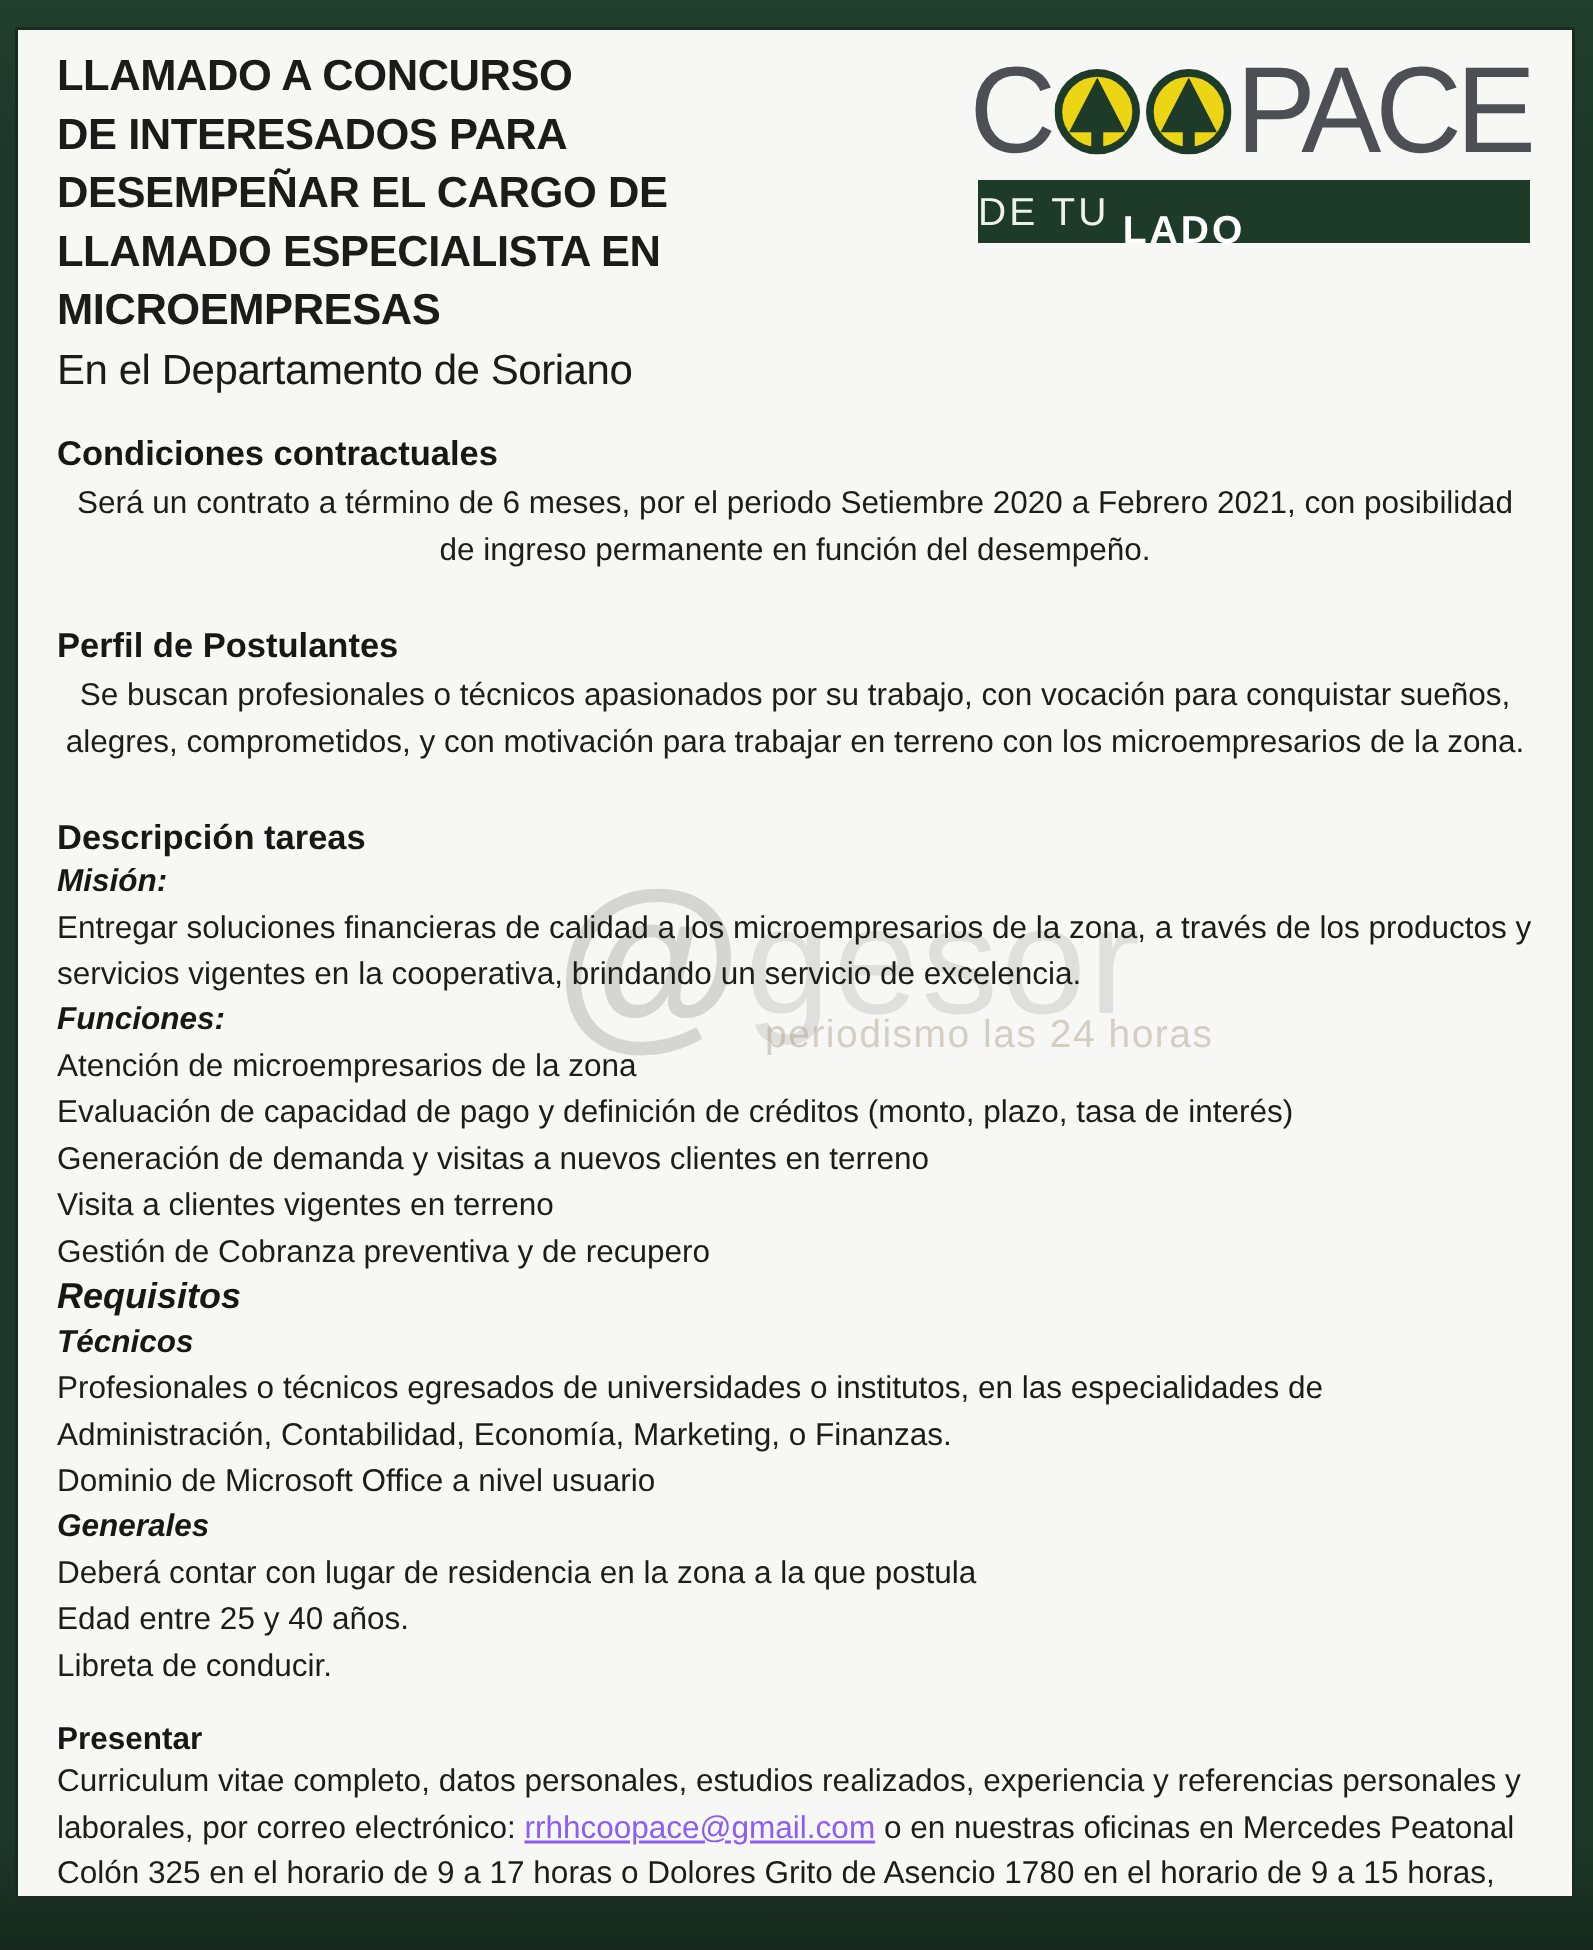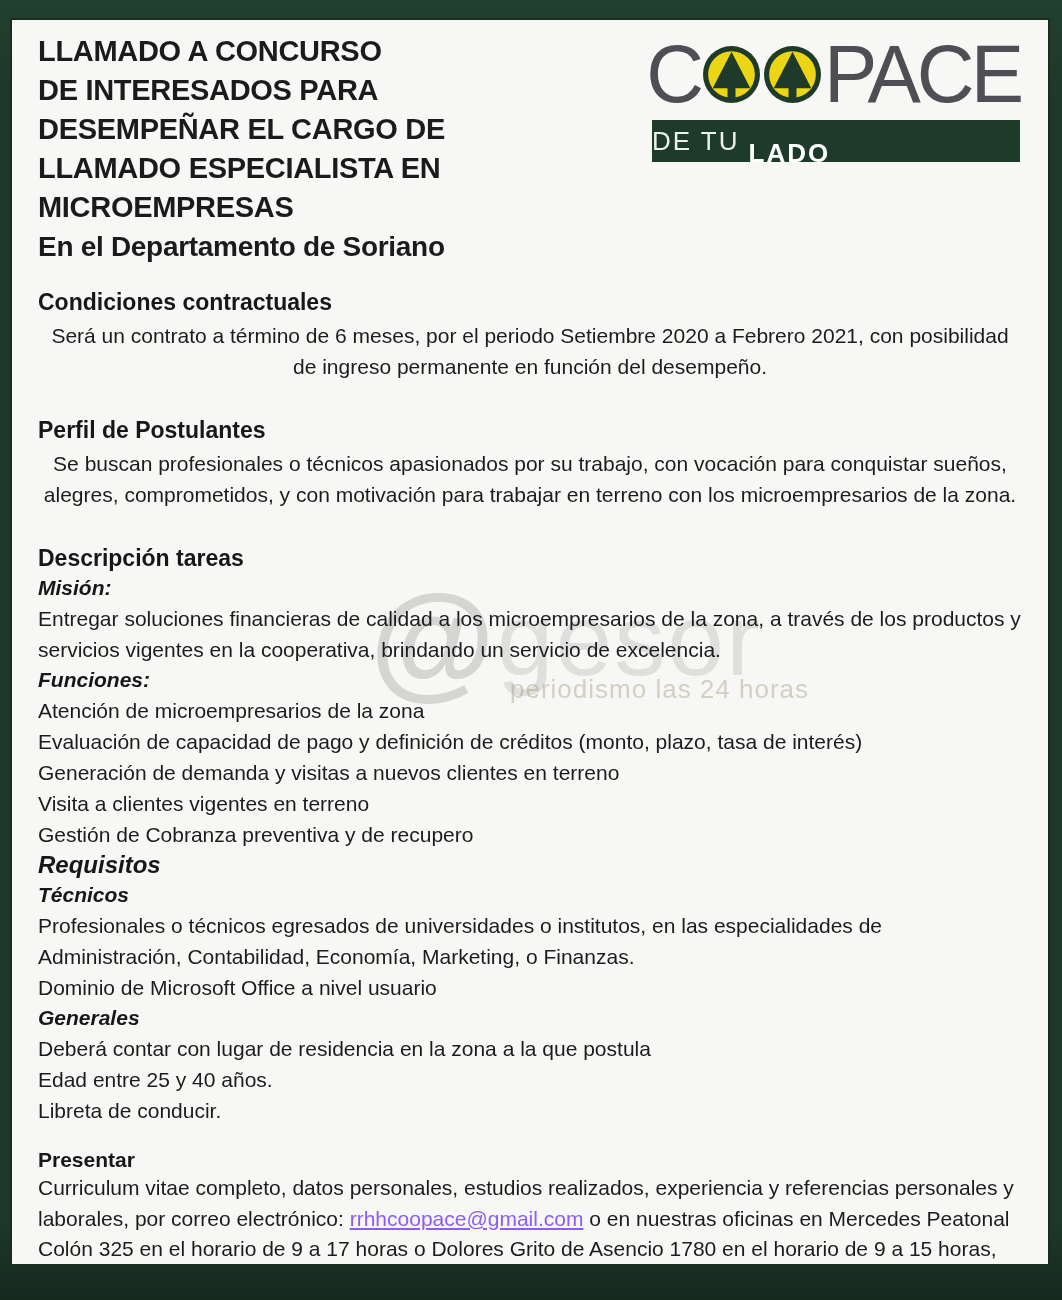--- a/index.html
+++ b/index.html
@@ -22,21 +22,21 @@
     padding: 8px 26px 0 26px;
     overflow: hidden;
   }
   
   .header { position: relative; }
   .title-block { width: 650px; padding-top: 4px; }
   .title-line {
     font-size: 29px; font-weight: 800; color: #1b1b1b;
     line-height: 39px; letter-spacing: -0.3px;
   }
-  .title-line.sub { font-size: 28px; font-weight: 700; line-height: 40px; }
+  .title-line.sub { font-size: 28px; font-weight: 400; line-height: 40px; }
   .logo-block { position: absolute; top: 6px; right: 2px; width: 368px; }
   .logo-row {
     display: flex; align-items: center; justify-content: flex-end;
     height: 80px; gap: 2px;
   }
   .logo-letter {
     font-size: 80px; font-weight: 400; color: #4e4f54;
     line-height: 80px; letter-spacing: -4px;
     transform: scaleY(1.02);
   }

